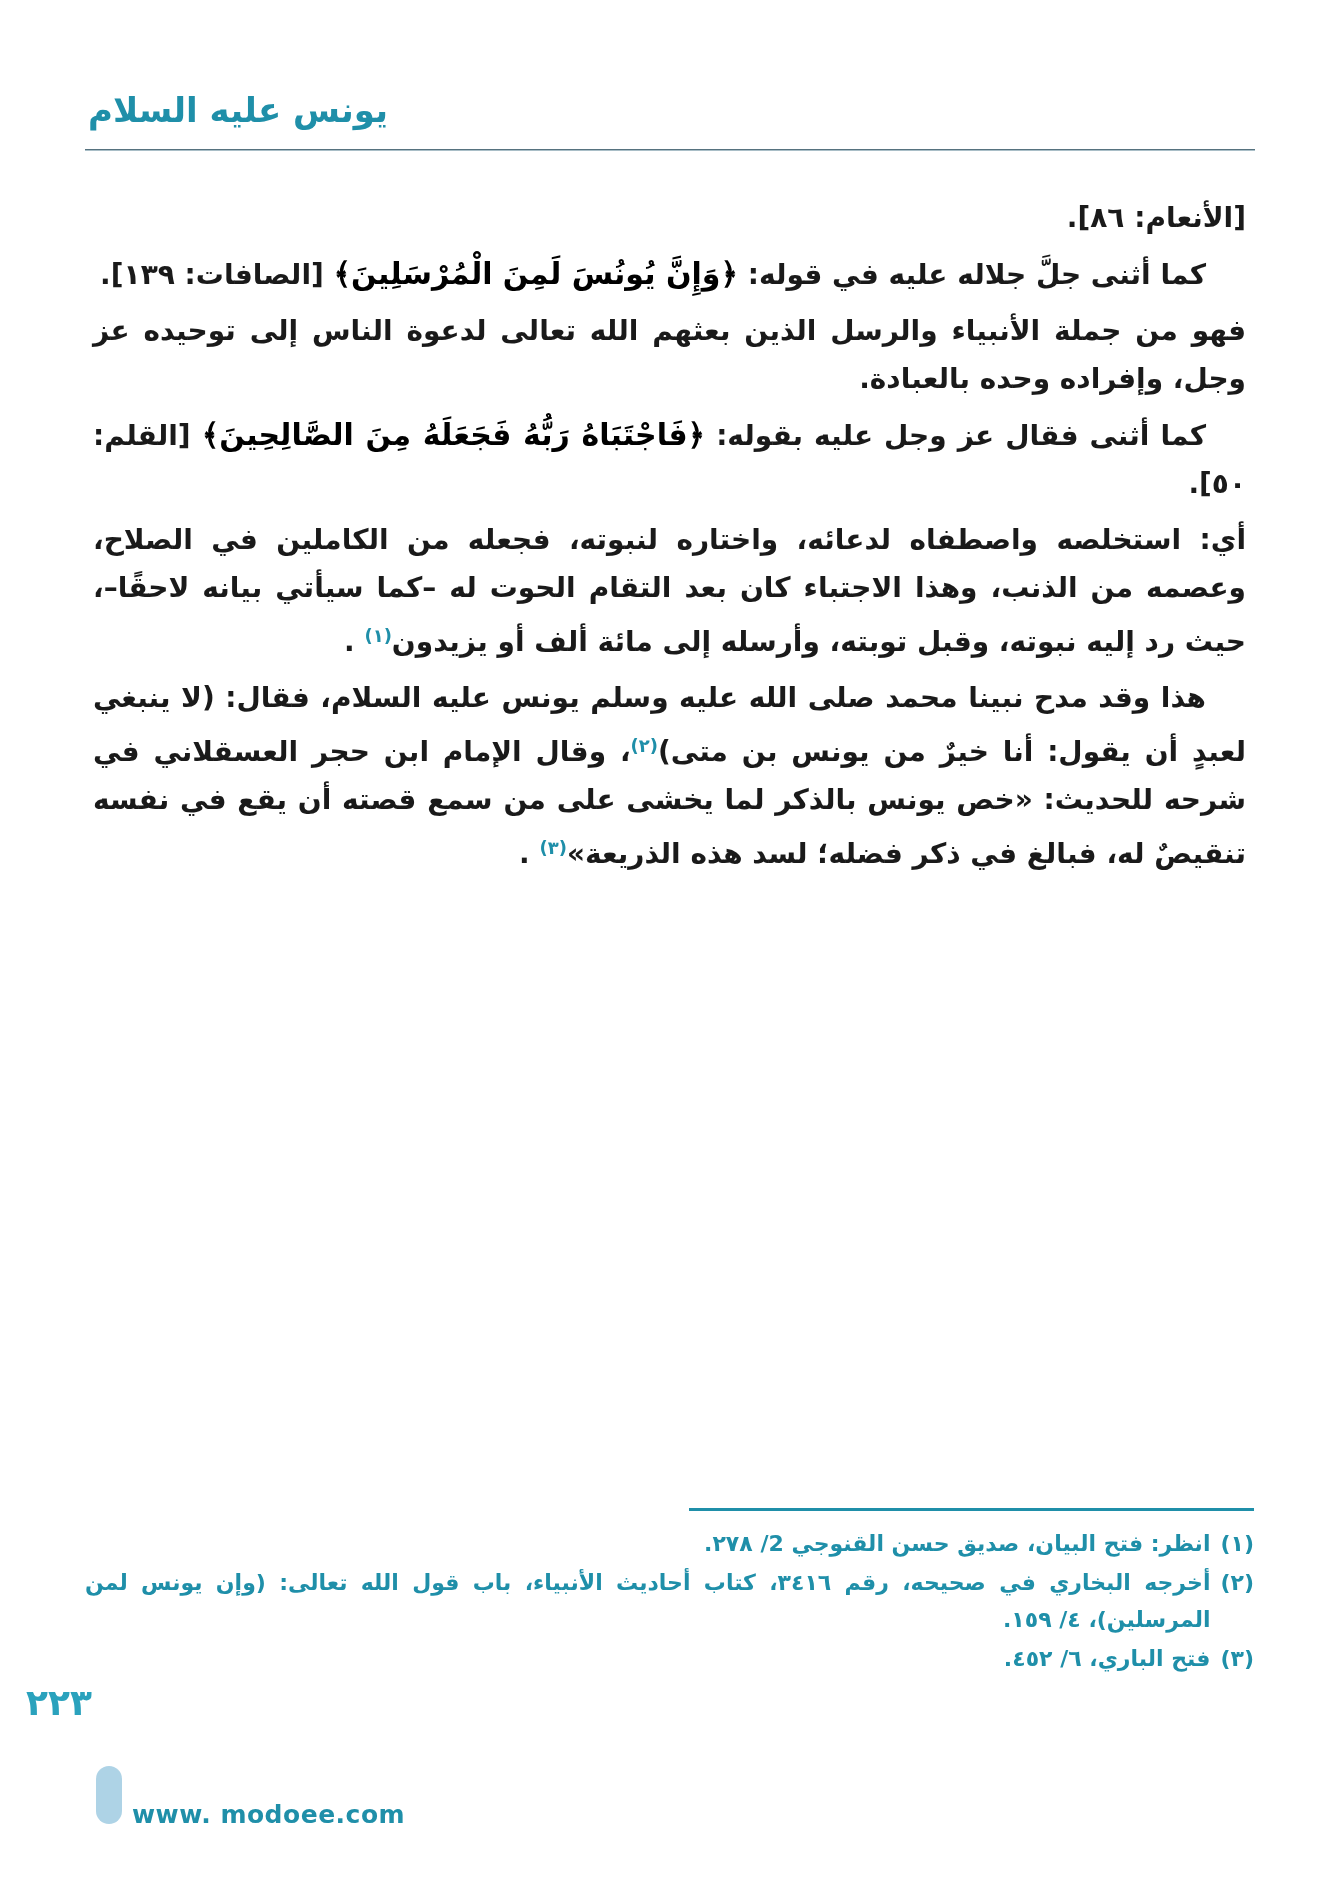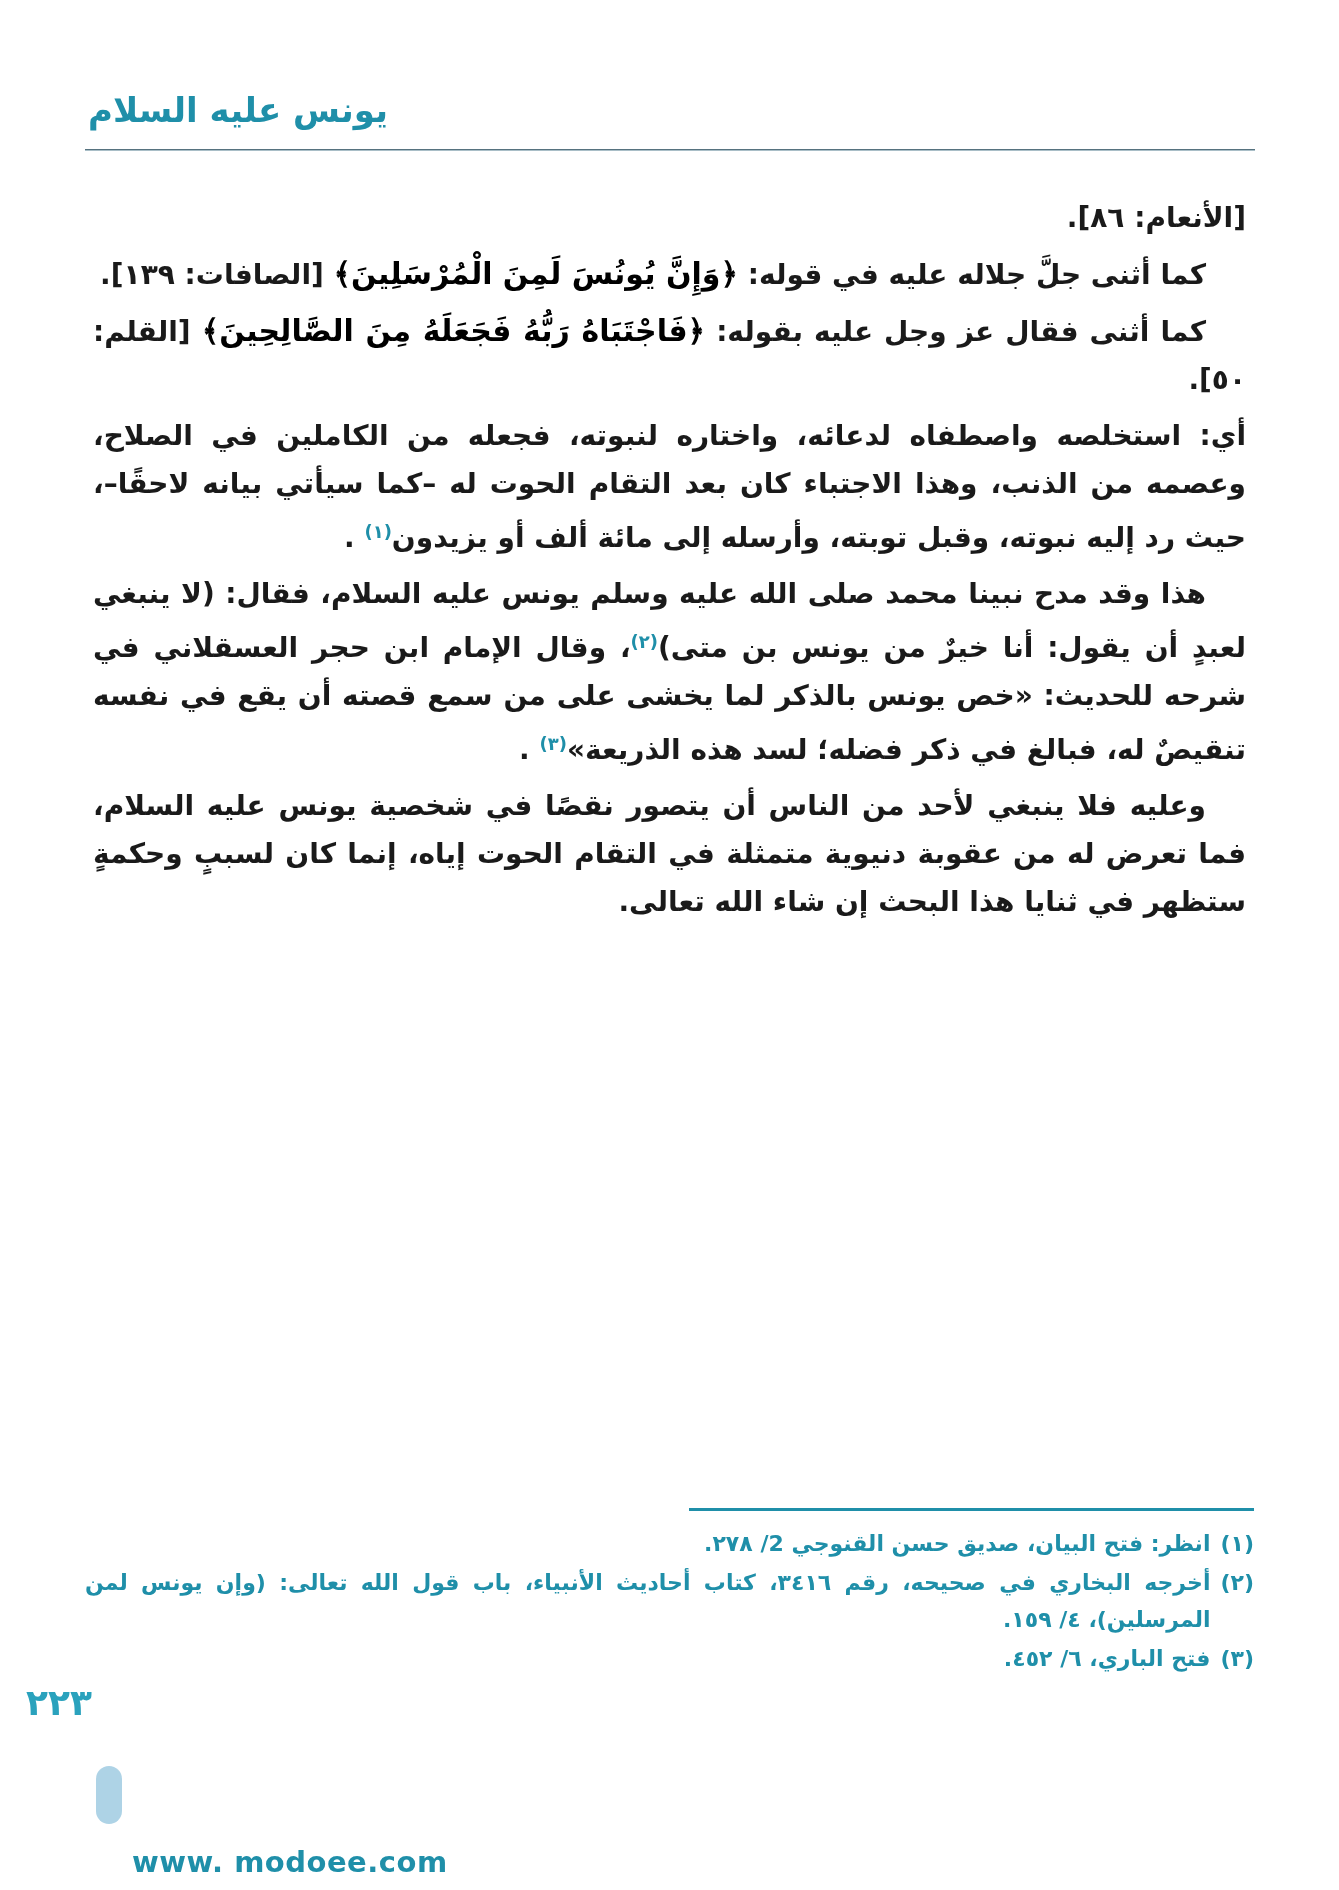--- a/index.html
+++ b/index.html
@@ -93,49 +93,49 @@
   }
   .pill {
     position:absolute;
     left:96px; top:1766px;
     width:26px; height:58px;
     border-radius:13px;
     background:#aed3e6;
   }
   .website {
     position:absolute;
-    left:132px; top:1845px;
+    left:132px; top:1800px;
     color:#1f8fa9;
-    font-size:29px;
+    font-size:25px;
     font-weight:bold;
     letter-spacing:0.5px;
   }
 </style>
 </head>
 <body>
 
 <div class="page">
 
   <div class="title">يونس عليه السلام</div>
   <div class="header-rule"></div>
 
   <main class="body-text">
 
     <p class="para"><span>[الأنعام: ٨٦].</span></p>
 
     <p class="para indent"><span>كما أثنى جلَّ جلاله عليه في قوله: </span><span class="quran">﴿وَإِنَّ يُونُسَ لَمِنَ الْمُرْسَلِينَ﴾</span><span> [الصافات: ١٣٩].</span></p>
 
+    <p class="para"><span>فهو من جملة الأنبياء والرسل الذين بعثهم الله تعالى لدعوة الناس إلى توحيده عز وجل، وإفراده وحده بالعبادة.</span></p>
 
     <p class="para indent"><span>كما أثنى فقال عز وجل عليه بقوله: </span><span class="quran">﴿فَاجْتَبَاهُ رَبُّهُ فَجَعَلَهُ مِنَ الصَّالِحِينَ﴾</span><span> [القلم: ٥٠].</span></p>
 
     <p class="para"><span>أي: استخلصه واصطفاه لدعائه، واختاره لنبوته، فجعله من الكاملين في الصلاح، وعصمه من الذنب، وهذا الاجتباء كان بعد التقام الحوت له –كما سيأتي بيانه لاحقًا–، حيث رد إليه نبوته، وقبل توبته، وأرسله إلى مائة ألف أو يزيدون</span><span class="fn-ref">(١)</span><span> .</span></p>
 
     <p class="para indent"><span>هذا وقد مدح نبينا محمد صلى الله عليه وسلم يونس عليه السلام، فقال: (لا ينبغي لعبدٍ أن يقول: أنا خيرٌ من يونس بن متى)</span><span class="fn-ref">(٢)</span><span>، وقال الإمام ابن حجر العسقلاني في شرحه للحديث: «خص يونس بالذكر لما يخشى على من سمع قصته أن يقع في نفسه تنقيصٌ له، فبالغ في ذكر فضله؛ لسد هذه الذريعة»</span><span class="fn-ref">(٣)</span><span> .</span></p>
 
-    <p class="para indent"><span>وعليه فلا ينبغي لأحد من الناس أن يتصور نقصًا في شخصية يونس عليه السلام، فما تعرض له من عقوبة دنيوية متمثلة في التقام الحوت إياه، إنما كان لسببٍ وحكمةٍ ستظهر في ثنايا هذا البحث إن شاء الله تعالى.</span></p>
 
   </main>
 
   <section class="footnotes">
     <div class="fn-rule"></div>
 
     <div class="fn-item">
       <span class="fn-num">(١)</span>
       <span class="fn-text">انظر: فتح البيان، صديق حسن القنوجي 2/ ٢٧٨.</span>
     </div>

